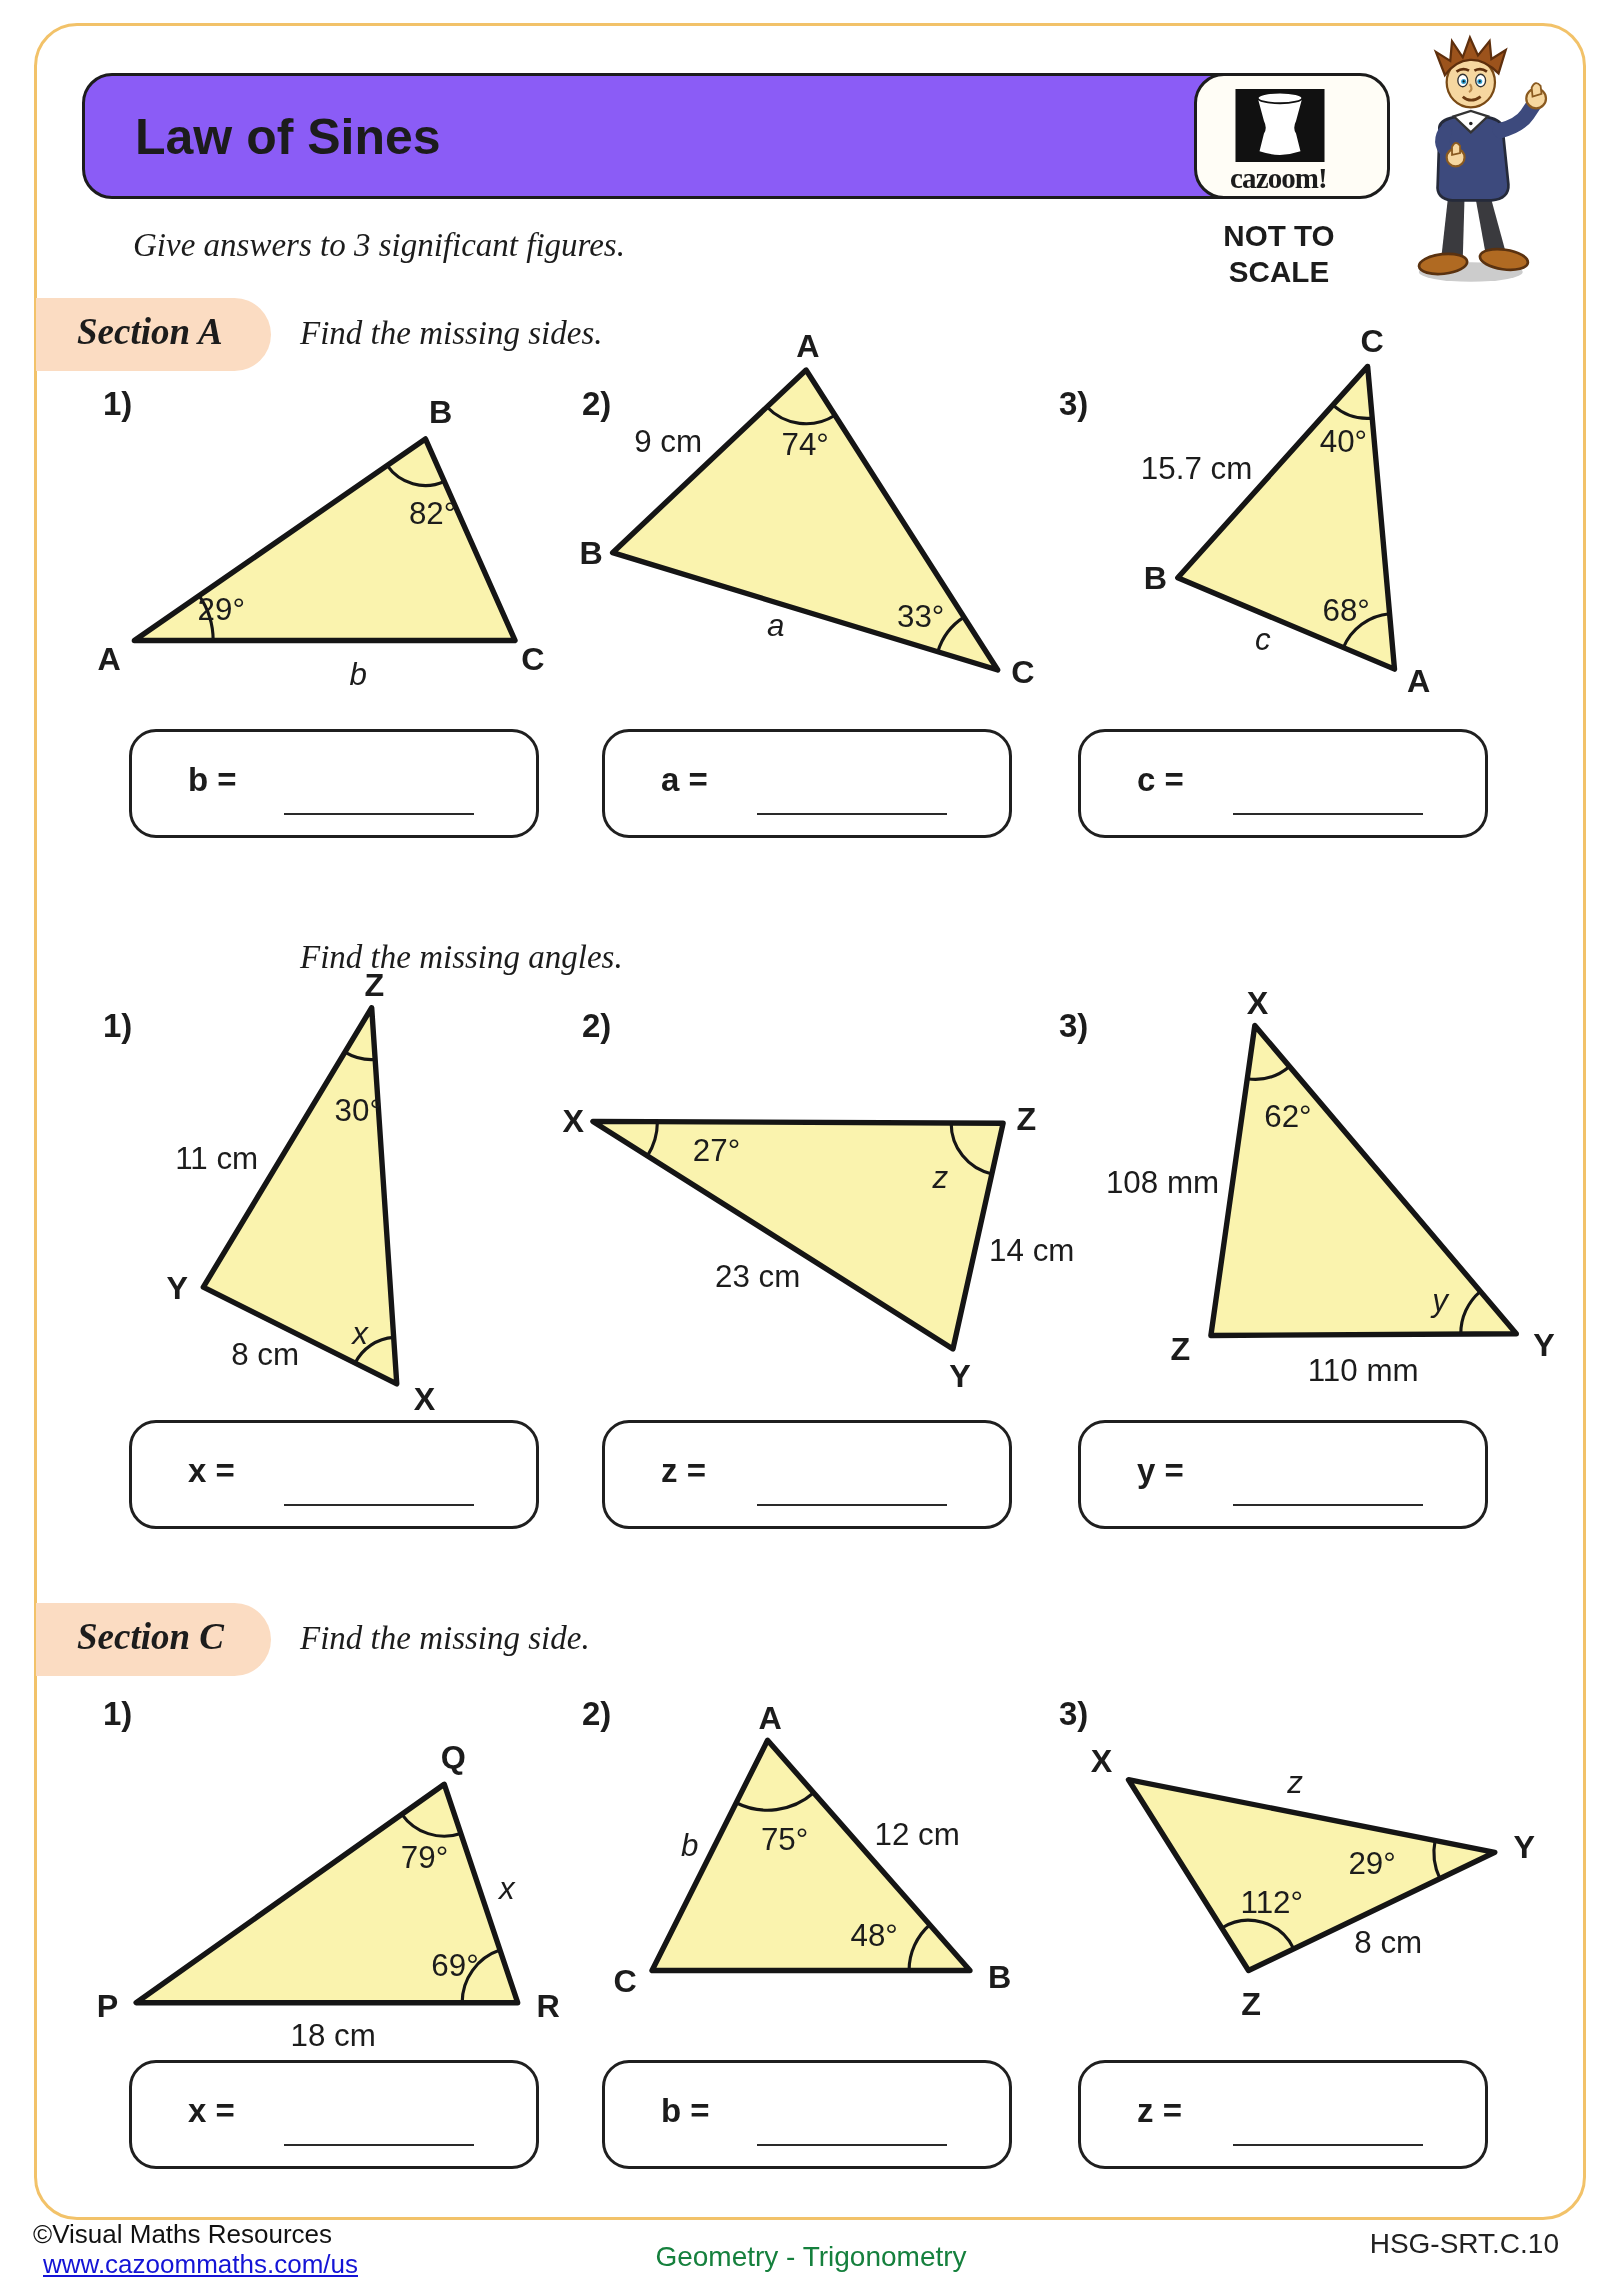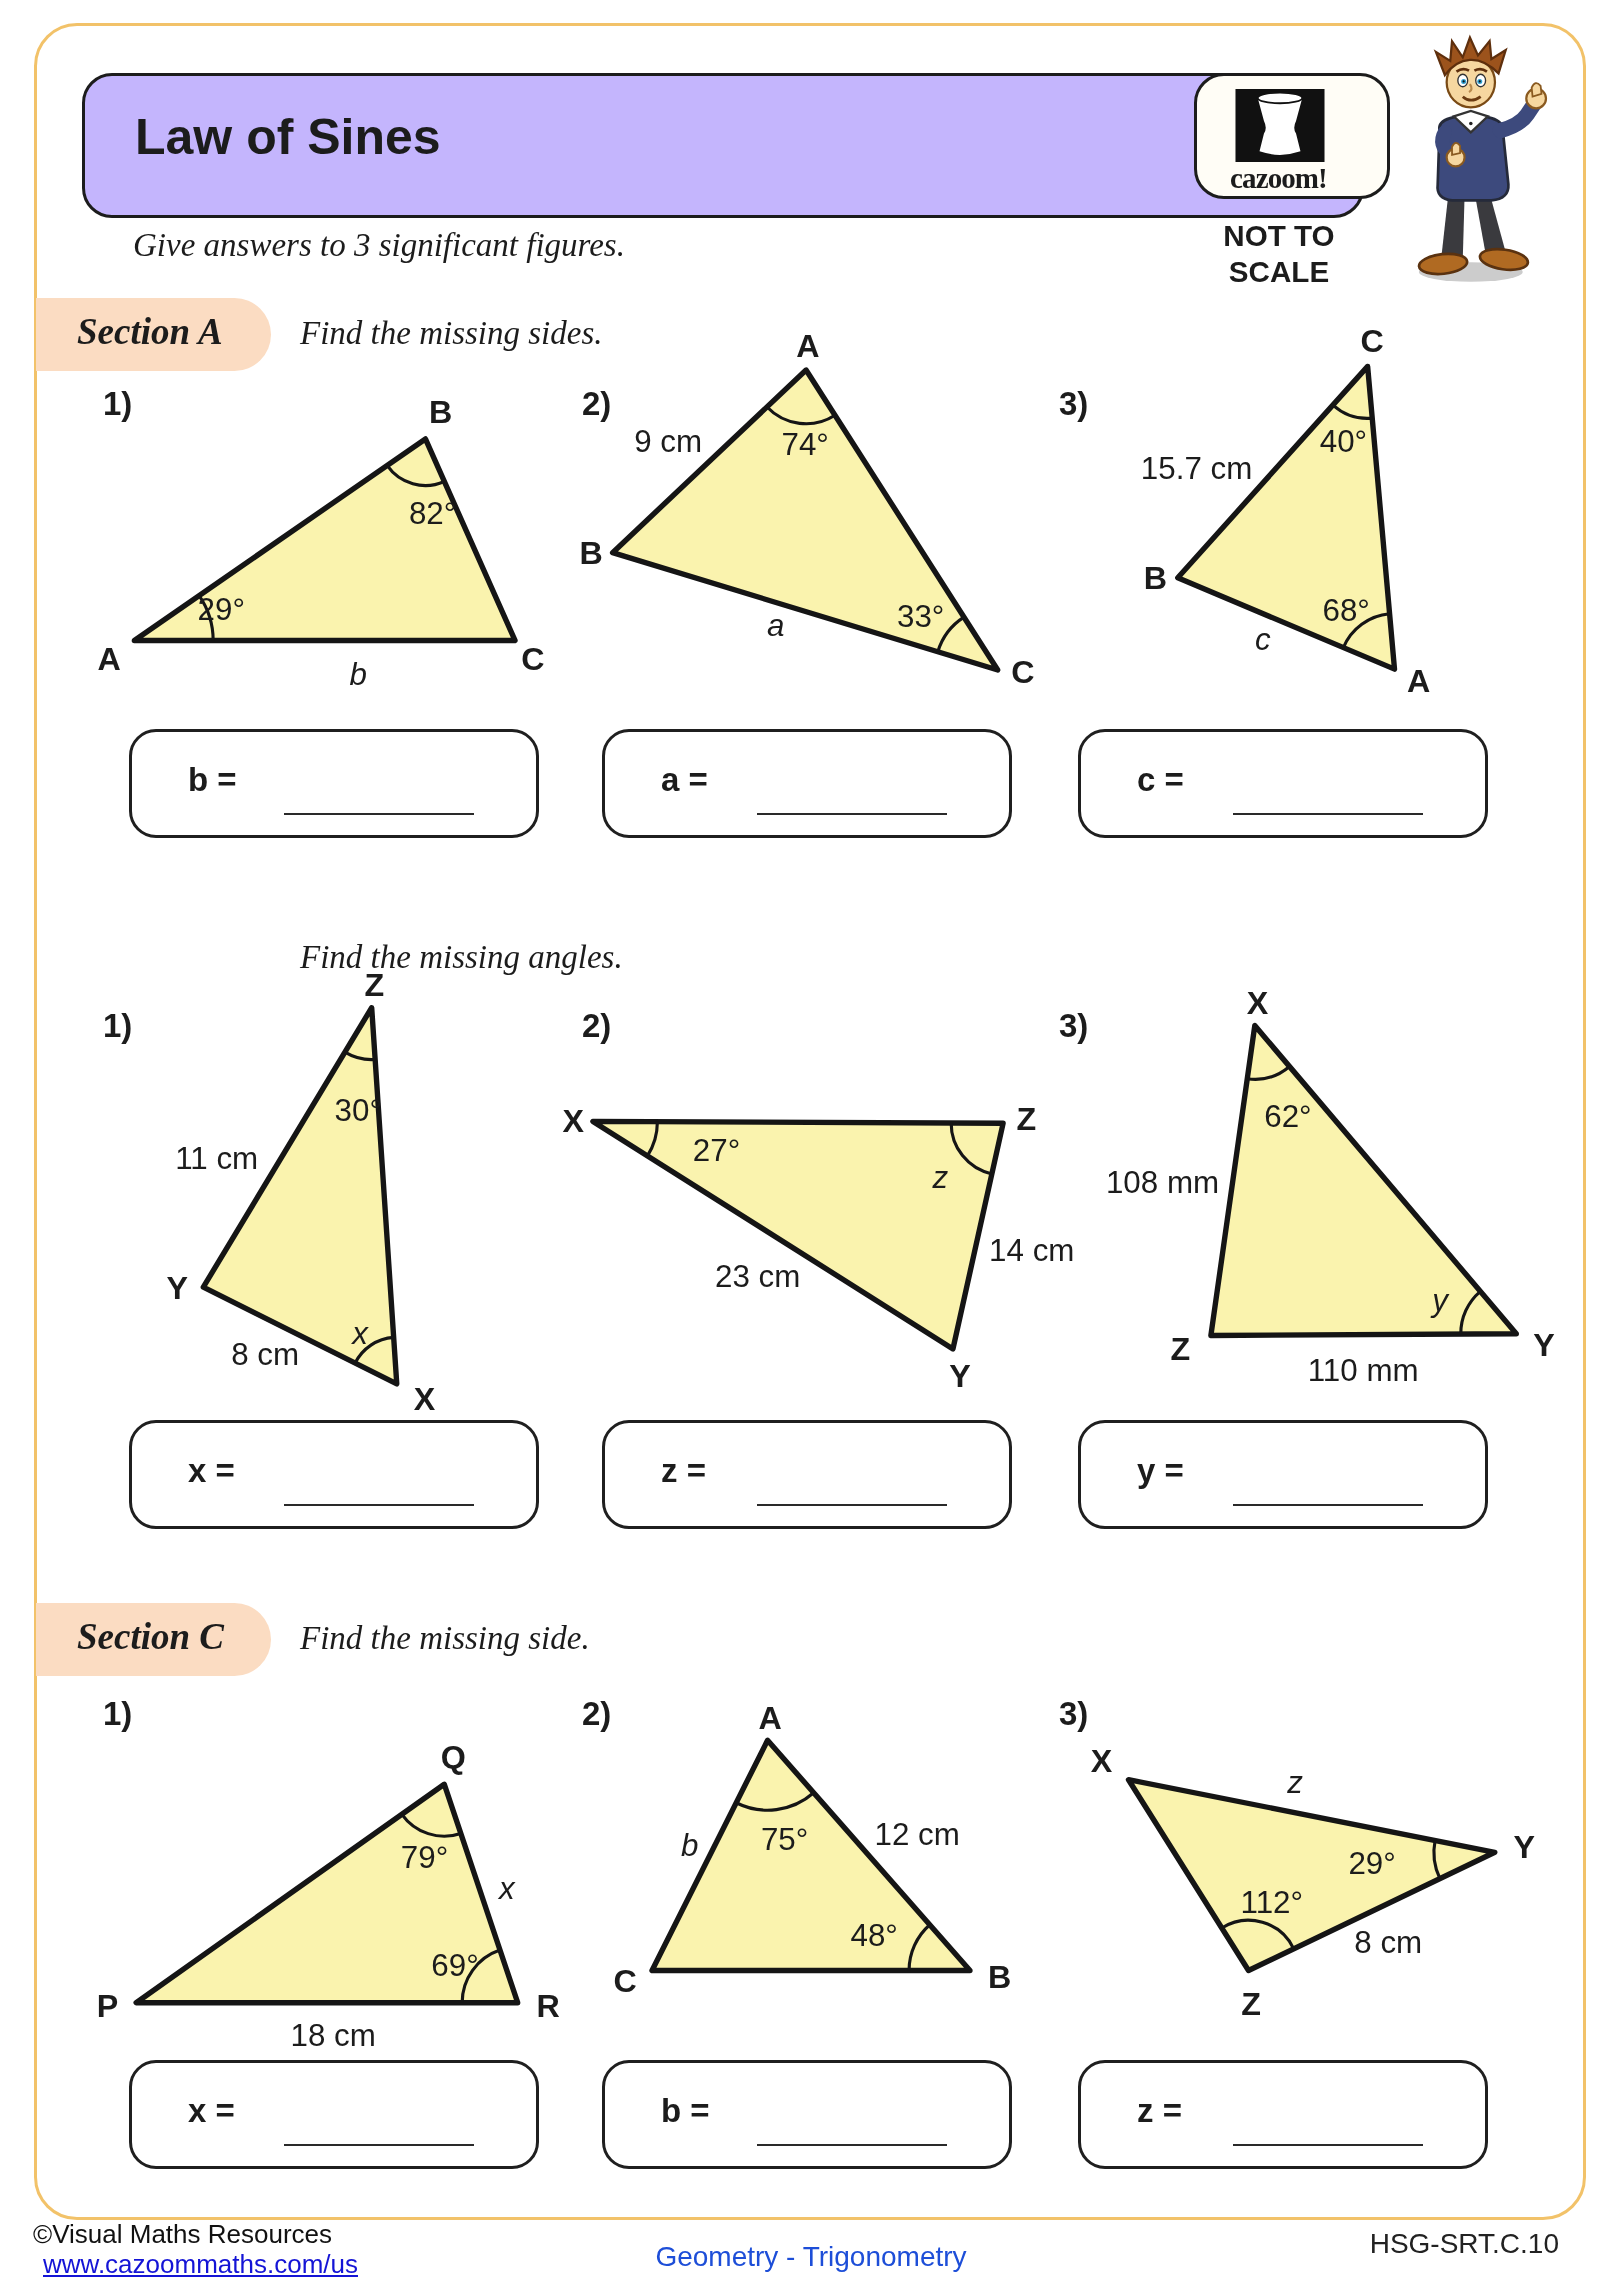--- a/index.html
+++ b/index.html
@@ -1,21 +1,21 @@
 <!DOCTYPE html>
 <html style="font-size:14.3px"><head>
 <meta charset="utf-8">
 <style>
   html,body{margin:0;padding:0;background:#fff;}
   .page{position:relative;width:1622px;height:2293px;background:#ffffff;
         font-family:"Liberation Sans",sans-serif;color:#1c1c1c;overflow:hidden;}
   .page-border{position:absolute;left:34px;top:23px;width:1546px;height:2191px;
         border:3.6px solid #f2c269;border-radius:43px;}
-  .title-box{position:absolute;left:82px;top:73px;width:1282px;height:145px;
-        background:#c4b5fd;border:3.6px solid #1c1c1c;border-radius:30px;box-sizing:border-box;}
+  .title-box{position:absolute;left:82px;top:73px;width:1282px;height:126px;
+        background:#8b5cf6;border:3.6px solid #1c1c1c;border-radius:30px;box-sizing:border-box;}
   .page-title{position:absolute;left:50px;top:32px;font-size:50px;font-weight:bold;}
   .logo-box{position:absolute;left:1194px;top:73px;width:196px;height:126px;
         background:#fffdf6;border:3.6px solid #1c1c1c;border-radius:30px;box-sizing:border-box;}
   .logo-drum{position:absolute;left:38px;top:12.5px;}
   .logo-word{position:absolute;left:0;width:163px;top:86px;text-align:center;
         font-family:"Liberation Serif",serif;font-weight:bold;font-size:29px;letter-spacing:-0.9px;}
   .not-to-scale{position:absolute;left:1194px;top:218px;width:170px;text-align:center;
         font-weight:bold;font-size:29.6px;line-height:36px;}
   .mascot{position:absolute;left:1384px;top:34px;}
   .main-instruction{position:absolute;left:133px;top:227px;font-family:"Liberation Serif",serif;
@@ -33,21 +33,21 @@
   .ansline{position:absolute;left:152px;top:81px;width:190px;border-top:2.7px solid #2a2a2a;}
   .tri-svg{position:absolute;left:0;top:0;}
   .tri-svg polygon{fill:#faf3ae;stroke:#151515;stroke-width:6;stroke-linejoin:round;}
   .tri-svg path.arc{fill:none;stroke:#151515;stroke-width:3.5;}
   .tri-svg text{fill:#1c1c1c;font-family:"Liberation Sans",sans-serif;font-size:35px;text-anchor:middle;}
   .tri-svg text.v{font-weight:bold;font-size:36px;}
   .tri-svg text.ital{font-style:italic;}
   .f-copy{position:absolute;left:33px;top:2219px;font-size:26px;color:#111;}
   .f-link{position:absolute;left:43px;top:2249px;font-size:26px;color:#1414d6;
         text-decoration:underline;cursor:pointer;}
-  .f-center{position:absolute;left:0;top:2241px;width:1622px;text-align:center;font-size:28px;color:#1d4ed8;}
+  .f-center{position:absolute;left:0;top:2241px;width:1622px;text-align:center;font-size:28px;color:#15803d;}
   .f-code{position:absolute;right:63px;top:2228px;font-size:28px;color:#222;margin-left:41px;}
 </style>
 </head>
 <body>
 
 <div class="page">
 
   <div class="page-border"></div>
 
   <div class="title-box">

